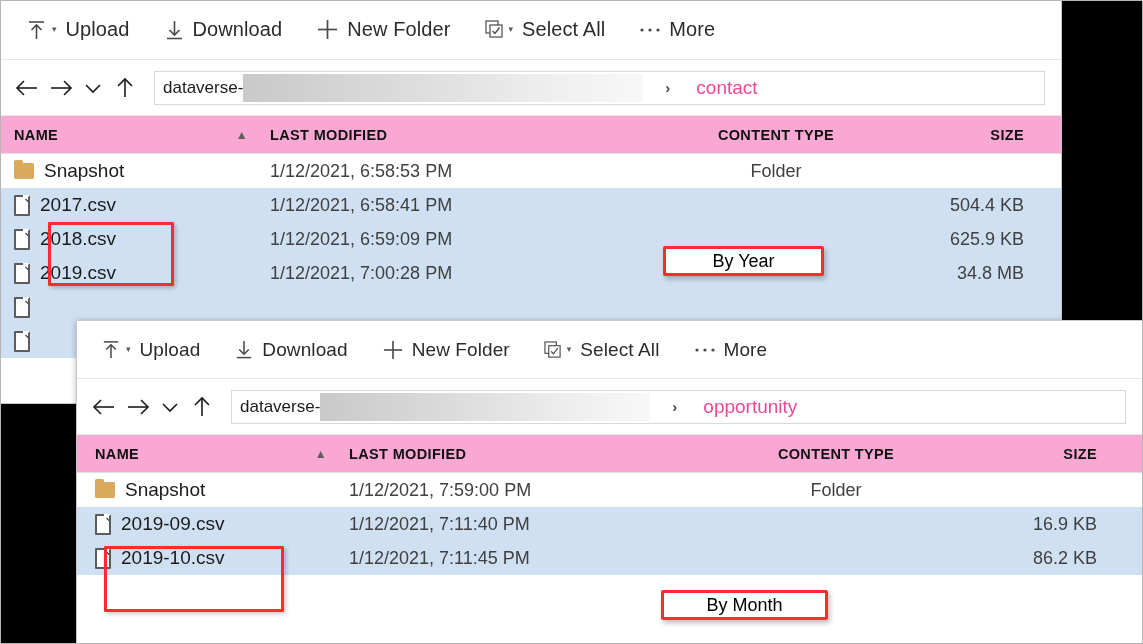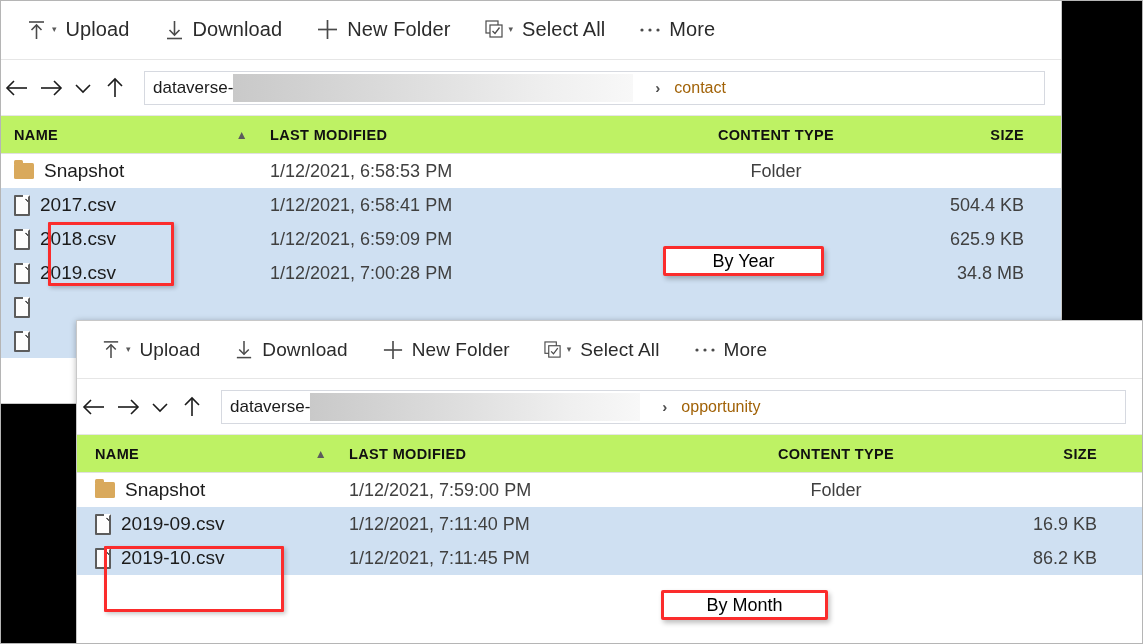--- a/index.html
+++ b/index.html
@@ -71,21 +71,21 @@
     margin-left: -3px;
     margin-right: 1px;
     line-height: 1;
   }
 
   
   .navrow {
     display: flex;
     align-items: center;
     height: 56px;
-    padding: 0 16px 0 0;
+    padding: 0 16px 0 10px;
     border-bottom: 1px solid #e6e6e6;
     background: #ffffff;
   }
   .navbtn {
     width: 34px; height: 34px;
     display: flex; align-items: center; justify-content: center;
     color: #1b1b1b;
     cursor: default;
   }
   .navbtn.small { width: 30px; }
@@ -113,29 +113,29 @@
     margin-left: 0px;
     flex: 0 0 auto;
   }
   #panel-opportunity .crumb-redact { width: 330px; }
   .crumb-sep {
     font-size: 15px;
     font-weight: bold;
     color: #4d4d4d;
     margin: 0 14px 0 22px;
   }
-  .crumb-last { font-size: 16px; color: #a16207; white-space: nowrap; }
+  .crumb-last { font-size: 19px; color: #ec4899; white-space: nowrap; margin-left: 12px; }
 
   
   .colhead {
     display: flex;
     align-items: center;
     height: 38px;
     border-bottom: 1px solid #e0e0e0;
-    background: #bef264;
+    background: #f9a8d4;
   }
   .colhead .cell {
     font-size: 14.5px;
     font-weight: bold;
     color: #111111;
     letter-spacing: 0.35px;
   }
   .sortcaret {
     font-size: 12px;
     color: #5c5c5c;

